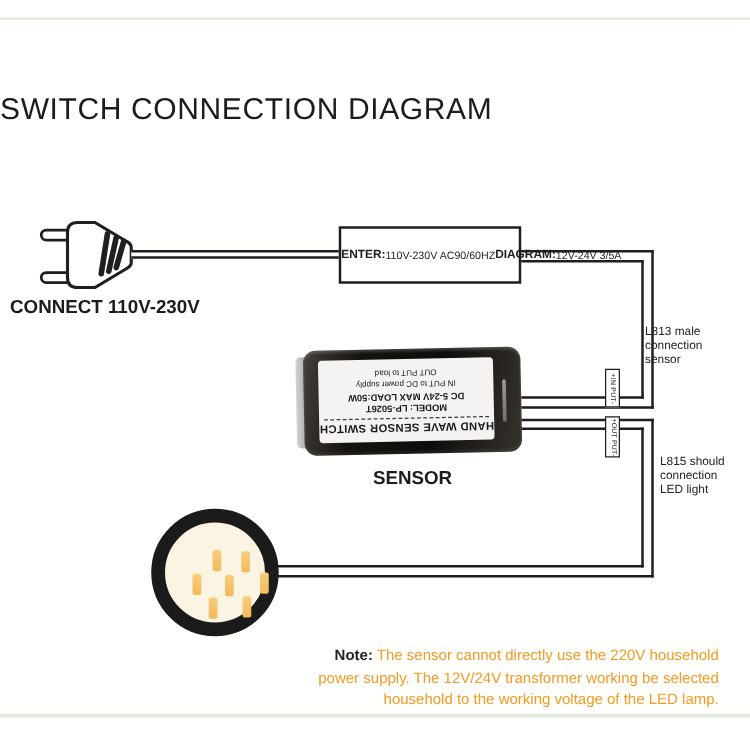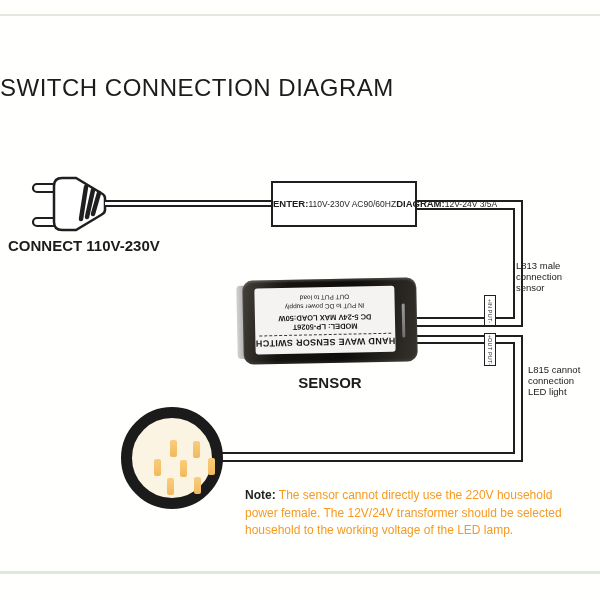--- a/index.html
+++ b/index.html
@@ -71,21 +71,21 @@
   .lamp{left:121px;top:407px;width:102px;height:102px;box-sizing:border-box;border-radius:50%;
     border:11px solid #1b1b1b;background:#fcf4e3;z-index:4;}
   .chip{position:absolute;width:7px;height:17px;border-radius:2px;
     background:linear-gradient(#f9cd7d,#f2b95c);}
   .chip1{left:38px;top:22px;} .chip2{left:61px;top:23px;}
   .chip3{left:22px;top:41px;} .chip4{left:48px;top:42px;} .chip5{left:76px;top:40px;}
   .chip6{left:35px;top:60px;} .chip7{left:62px;top:59px;}
   .lamp-caption{left:95px;top:523px;width:160px;letter-spacing:.2px;}
 
   
-  .note{left:245px;top:487px;width:330px;font-size:12px;line-height:17.5px;white-space:nowrap;}
+  .note{left:245px;top:516px;width:330px;font-size:12px;line-height:17.5px;white-space:nowrap;text-align:right;}
   .note .prefix{font-weight:700;color:#222;}
   .note .orange{color:#f59a23;}
 </style>
 </head>
 <body>
 
 <div id="canvas">
 
   <div class="abs rule-top"></div>
   <div class="abs rule-bottom"></div>
@@ -136,21 +136,21 @@
   <div class="conn-box conn-out">
     <span>+OUT PUT-</span>
   </div>
 
   <div class="abs side-label l813">
     <div>L813 male</div>
     <div>connection</div>
     <div>sensor</div>
   </div>
   <div class="abs side-label l815">
-    <div>L815 cannot</div>
+    <div>L815 should</div>
     <div>connection</div>
     <div>LED light</div>
   </div>
 
   <div class="abs sensor">
     <div class="sensor-clip"></div>
     <div class="sensor-body"></div>
     <div class="sensor-label">
       <div class="sl-rotate">
         <div class="sl-title">HAND WAVE SENSOR SWITCH</div>
@@ -173,17 +173,17 @@
     <div class="chip chip5"></div>
     <div class="chip chip6"></div>
     <div class="chip chip7"></div>
   </div>
 
   <div class="abs note">
     <div>
       <span class="prefix">Note:</span>
       <span class="orange">The sensor cannot directly use the 220V household</span>
     </div>
-    <div class="orange">power female. The 12V/24V transformer should be selected</div>
+    <div class="orange">power supply. The 12V/24V transformer working be selected</div>
     <div class="orange">household to the working voltage of the LED lamp.</div>
   </div>
 
 </div>
 
 </body></html>

